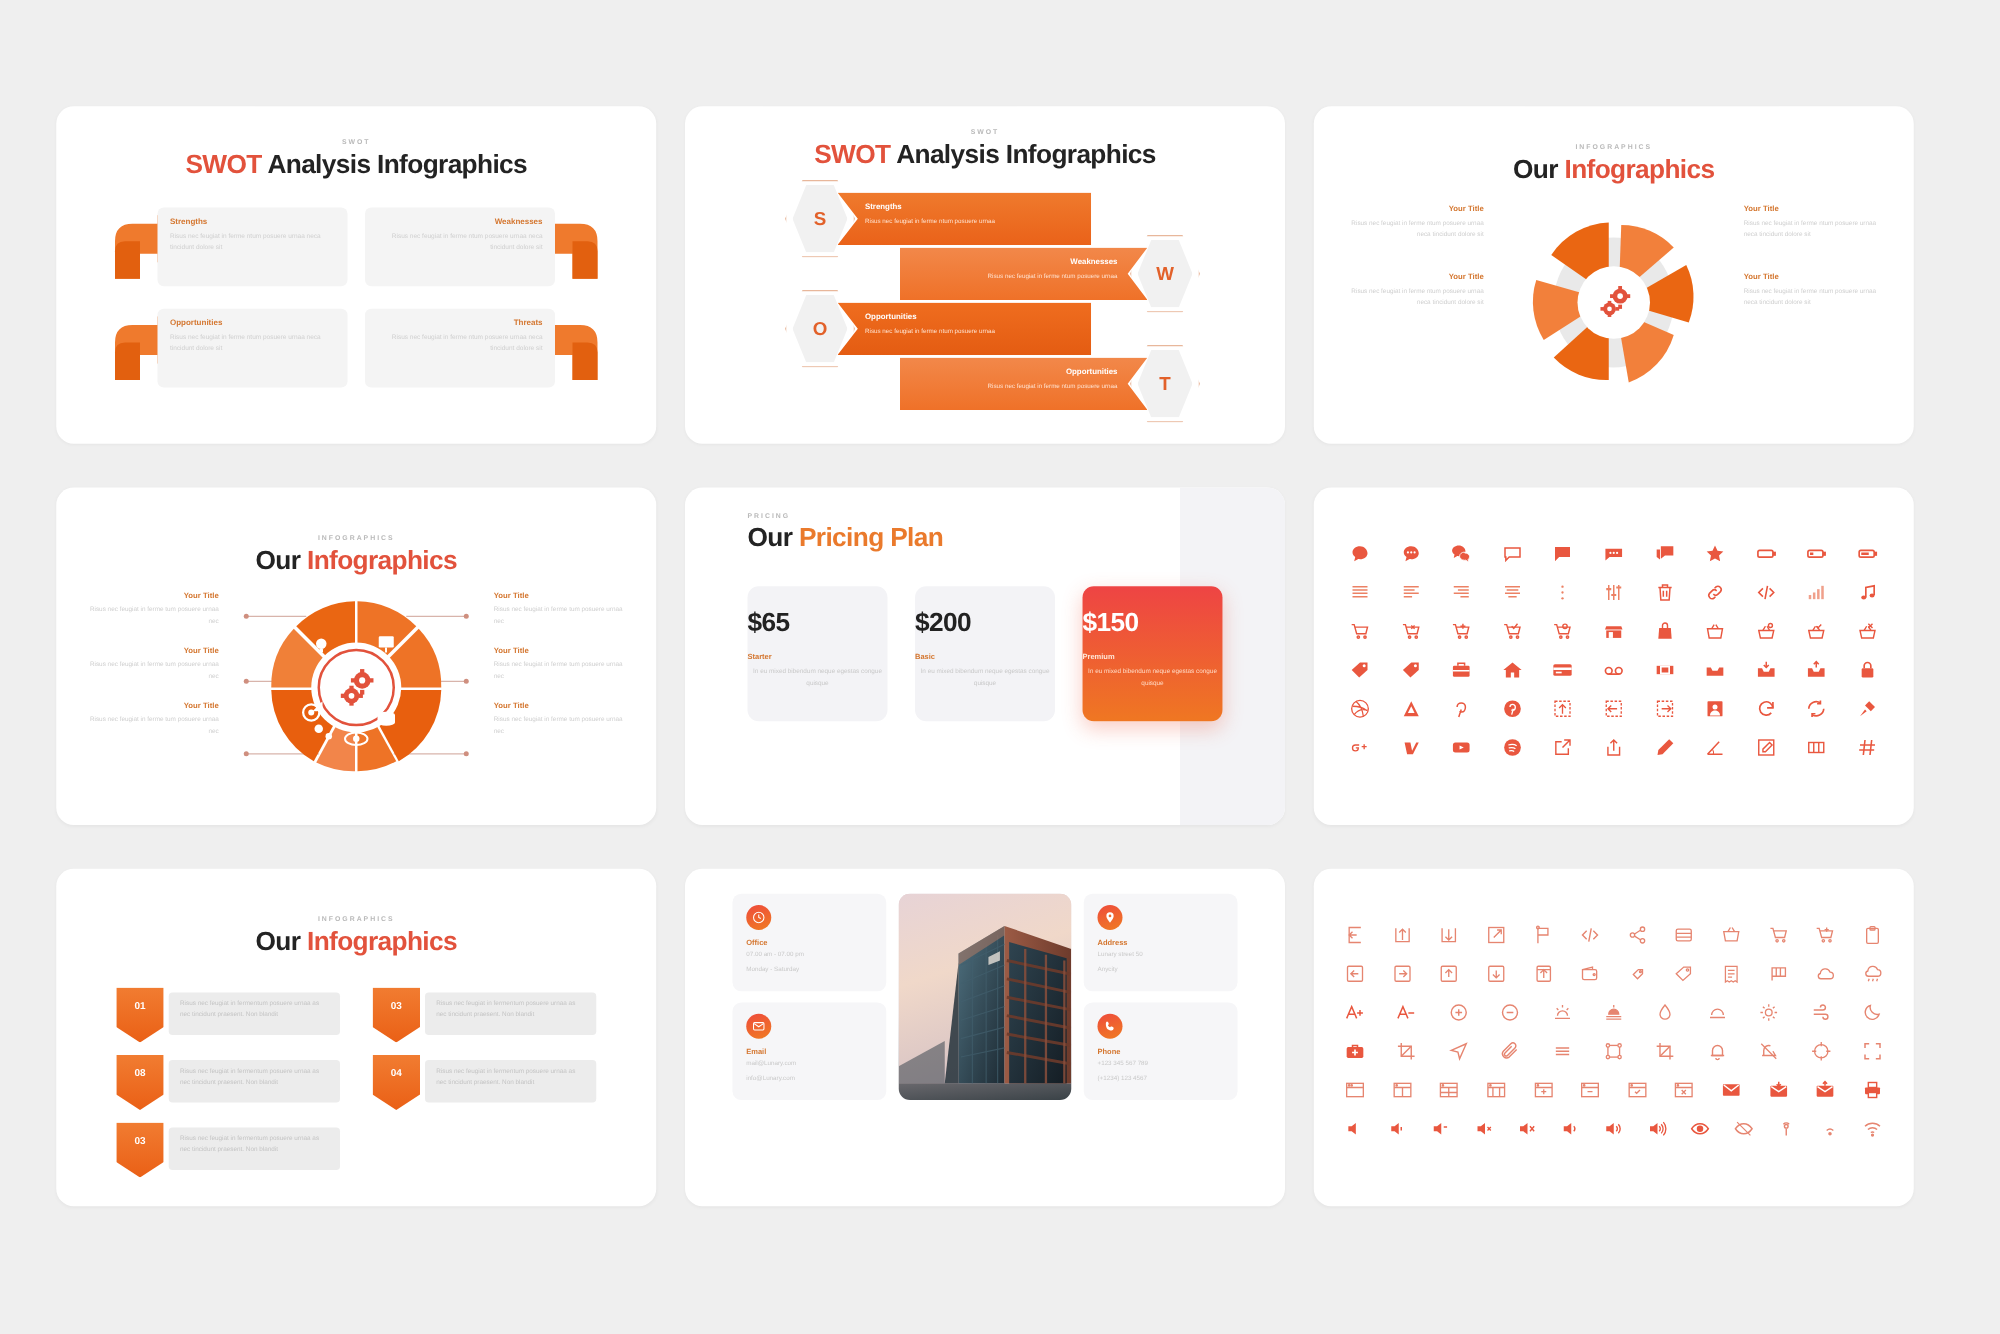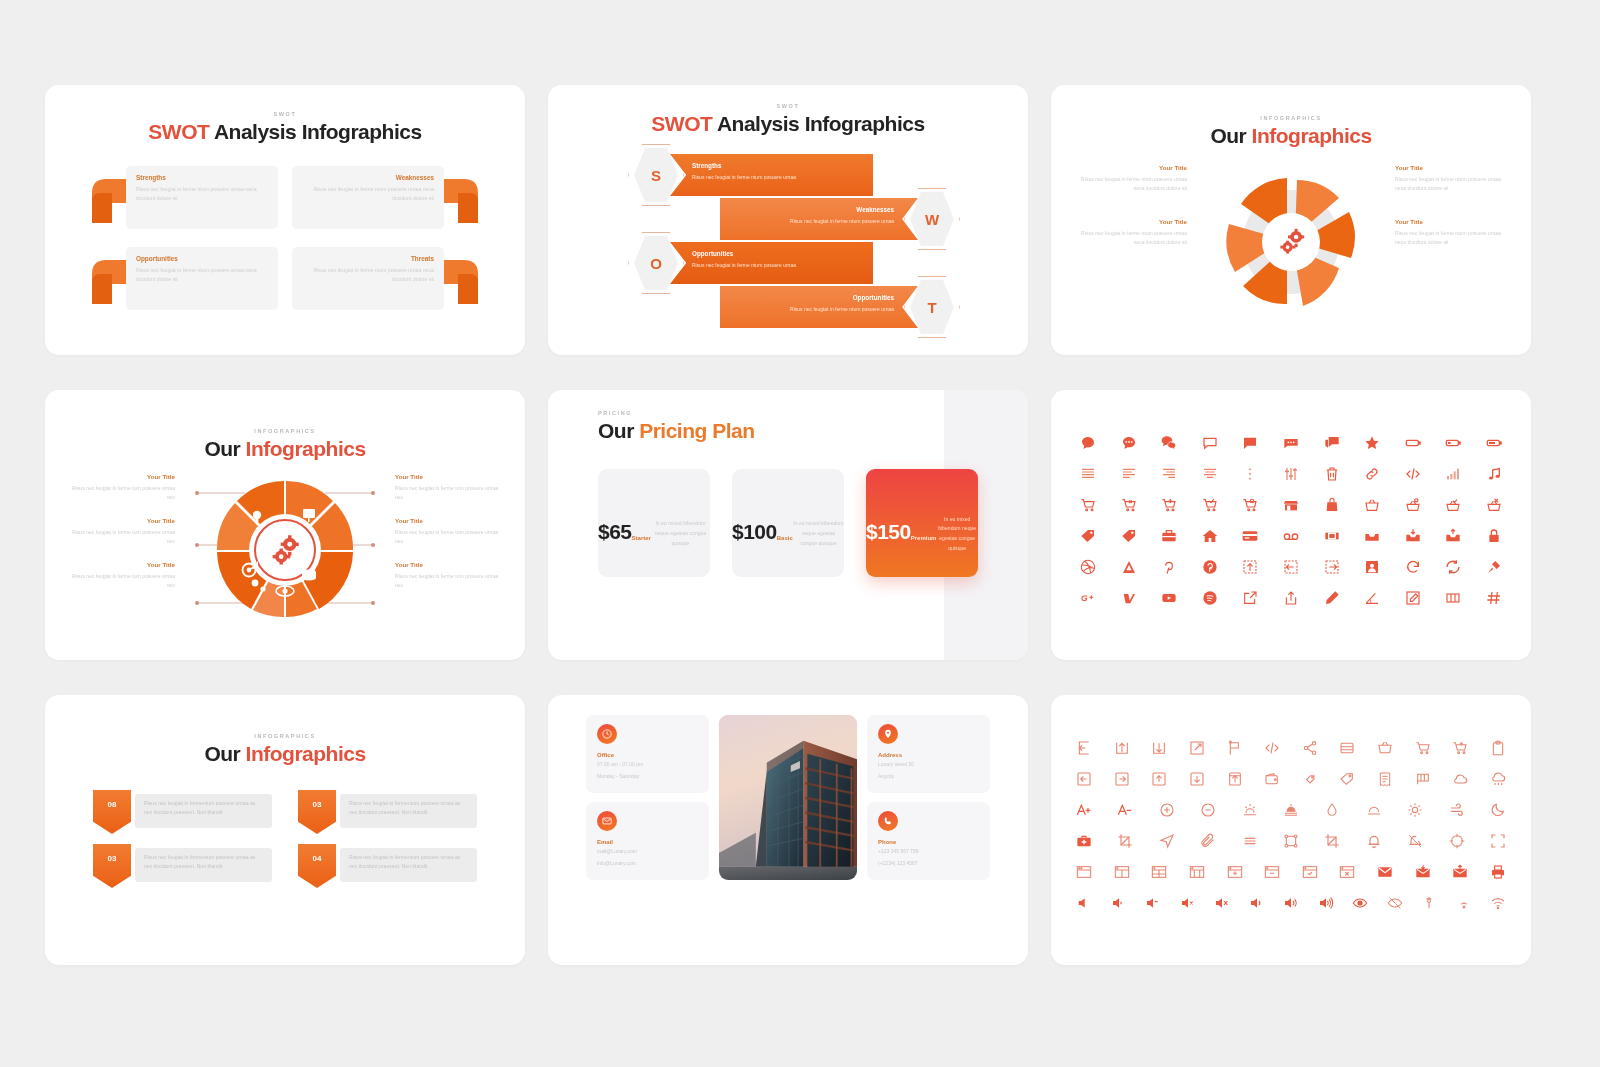--- a/index.html
+++ b/index.html
@@ -87,22 +87,22 @@
   .info-t { font-size:6.2px; font-weight:700; color:#d4762f; }
   .info-d { font-size:5.1px; color:#cfcfcf; line-height:1.85; margin-top:4px; }
   .info-col.l .info-blk { text-align:right; }
   .info-col.r .info-blk { text-align:left; }
   .info-center { flex:1; display:flex; justify-content:center; }
 
   
   .pricing-body { display:flex; gap:22px; padding:0 50px; margin-top:26px; }
   .pcard {
     flex:1; height:108px; border-radius:9px;
-    background:#f3f3f6; display:flex; flex-direction:row;
-    align-items:center; justify-content:flex-start; padding-top:18px;
+    background:#f3f3f6; display:flex; flex-direction:column;
+    align-items:flex-start; justify-content:flex-start; padding-top:18px;
   }
   .pprice { font-size:21px; font-weight:800; color:#222; letter-spacing:-0.5px; }
   .pname { font-size:6px; font-weight:700; color:#d4762f; margin-top:12px; }
   .pdesc { font-size:5.1px; color:#c9c9c9; line-height:1.9; text-align:center; margin-top:4px; }
   .pcard.hot {
     background:linear-gradient(180deg,#ee4444 0%,#ef7722 100%);
     box-shadow:0 6px 16px rgba(238,80,50,0.28);
   }
   .pcard.hot .pprice { color:#fff; }
   .pcard.hot .pname { color:#ffe7d8; }
@@ -441,21 +441,21 @@
         <span>Our </span><span class="hl-o">Pricing Plan</span>
       </div>
     </div>
     <div class="pricing-body" style="position:relative">
       <div class="pcard">
         <div class="pprice">$65</div>
         <div class="pname">Starter</div>
         <div class="pdesc">In eu mixed bibendum neque egestas congue quisque</div>
       </div>
       <div class="pcard">
-        <div class="pprice">$100</div>
+        <div class="pprice">$200</div>
         <div class="pname">Basic</div>
         <div class="pdesc">In eu mixed bibendum neque egestas congue quisque</div>
       </div>
       <div class="pcard hot">
         <div class="pprice">$150</div>
         <div class="pname">Premium</div>
         <div class="pdesc">In eu mixed bibendum neque egestas congue quisque</div>
       </div>
     </div>
   </div>
@@ -894,20 +894,26 @@
 
   <div class="slide">
     <div style="padding-top:38px">
       <div class="eyebrow">INFOGRAPHICS</div>
       <div class="headline">
         <span>Our </span><span class="hl">Infographics</span>
       </div>
     </div>
     <div class="num-body">
       <div class="num-col">
+        <div class="num-item">
+          <div class="num-tag">01</div>
+          <div class="num-box">
+              <div class="num-d">Risus nec feugiat in fermentum posuere urnaa as nec tincidunt praesent. Non blandit</div>
+            </div>
+        </div>
         <div class="num-item">
           <div class="num-tag">08</div>
           <div class="num-box">
               <div class="num-d">Risus nec feugiat in fermentum posuere urnaa as nec tincidunt praesent. Non blandit</div>
             </div>
         </div>
         <div class="num-item">
           <div class="num-tag">03</div>
           <div class="num-box">
               <div class="num-d">Risus nec feugiat in fermentum posuere urnaa as nec tincidunt praesent. Non blandit</div>

